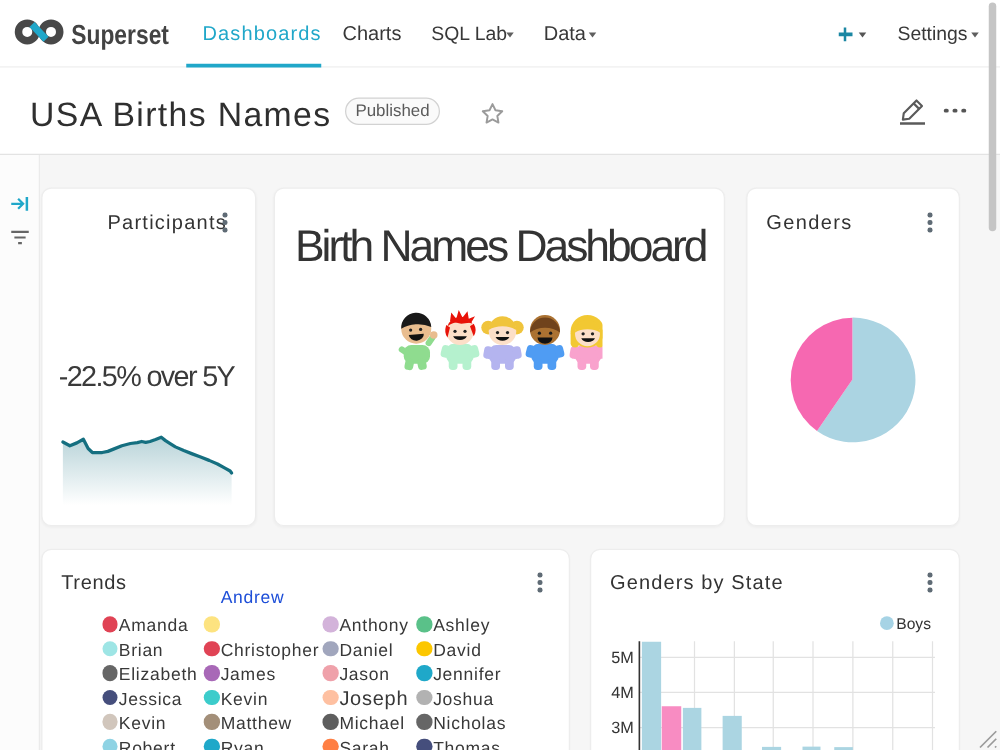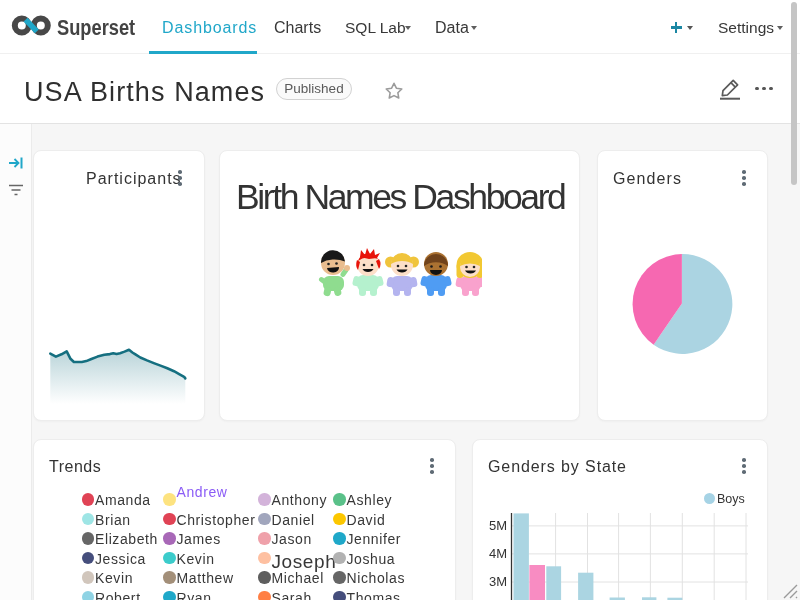--- a/index.html
+++ b/index.html
@@ -79,20 +79,21 @@
     <path d="M2 2.5 L16 2.5 M4.5 7 L13.5 7 M7.5 11.5 L10.5 11.5" stroke="#666" stroke-width="1.7" fill="none"></path>
   </svg>
 
   <div class="card" style="left:33px;top:150px;width:172px;height:271px;"></div>
   <span class="ctitle" style="left:50px;top:170px;letter-spacing:1px;margin-left:36px;">Participants</span>
   <div class="kebab" style="left:178px;top:170px;">
       <i></i>
       <i></i>
       <i></i>
     </div>
+  <span class="abs" style="left:47px;top:288px;font-size:23px;color:#3a3a3a;letter-spacing:-1.3px;">-22.5% over 5Y</span>
   <svg class="abs" style="left:45px;top:342px;" width="145" height="66" viewBox="0 0 145 66">
     <defs>
       <linearGradient id="ag" x1="0" y1="0" x2="0" y2="1">
         <stop offset="0" stop-color="#156f80" stop-opacity="0.30"></stop>
         <stop offset="1" stop-color="#156f80" stop-opacity="0"></stop>
       </linearGradient>
     </defs>
     <path d="M5.3,11.6 L10.9,14.6 L16.5,12.3 L21.7,9.4 L25.5,16.8 L28.9,20 L36.8,20 L41.3,19.1 L45.8,17.3
       L52.5,14.6 L59.3,12.8 L64.9,12.1 L68.3,11.2 L71.6,11.9 L75,11.2 L79.5,9.6 L84,7.8 L87.4,10.5
       L90.8,12.7 L95.3,15.5 L102,18.4 L108.8,21.1 L115.5,23.6 L122.3,26.3 L129,29.2 L134.6,32.3
@@ -197,21 +198,21 @@
   <div class="card" style="left:33px;top:439px;width:423px;height:200px;"></div>
   <span class="ctitle" style="left:49px;top:458px;letter-spacing:0.5px;">Trends</span>
   <div class="kebab" style="left:430px;top:458px;">
       <i></i>
       <i></i>
       <i></i>
     </div>
   <div class="abs" style="left:81.5px;top:493px;width:12.5px;height:12.5px;border-radius:50%;background:#e04355;"></div>
   <span class="abs" style="left:95.0px;top:492px;font-size:14px;color:#383838;letter-spacing:0.6px;">Amanda</span>
   <div class="abs" style="left:163px;top:493px;width:12.5px;height:12.5px;border-radius:50%;background:#fde380;"></div>
-  <span class="abs" style="left:176.5px;top:484px;font-size:14px;color:#8b5cf6;letter-spacing:0.6px;">Andrew</span>
+  <span class="abs" style="left:176.5px;top:469px;font-size:14px;color:#1d4ed8;letter-spacing:0.6px;">Andrew</span>
   <div class="abs" style="left:258px;top:493px;width:12.5px;height:12.5px;border-radius:50%;background:#d3b3da;"></div>
   <span class="abs" style="left:271.5px;top:492px;font-size:14px;color:#383838;letter-spacing:0.6px;">Anthony</span>
   <div class="abs" style="left:333px;top:493px;width:12.5px;height:12.5px;border-radius:50%;background:#5ac189;"></div>
   <span class="abs" style="left:346.5px;top:492px;font-size:14px;color:#383838;letter-spacing:0.6px;">Ashley</span>
   <div class="abs" style="left:81.5px;top:512.5px;width:12.5px;height:12.5px;border-radius:50%;background:#9ee5e5;"></div>
   <span class="abs" style="left:95.0px;top:511.5px;font-size:14px;color:#383838;letter-spacing:0.6px;">Brian</span>
   <div class="abs" style="left:163px;top:512.5px;width:12.5px;height:12.5px;border-radius:50%;background:#e04355;"></div>
   <span class="abs" style="left:176.5px;top:511.5px;font-size:14px;color:#383838;letter-spacing:0.6px;">Christopher</span>
   <div class="abs" style="left:258px;top:512.5px;width:12.5px;height:12.5px;border-radius:50%;background:#a1a6bd;"></div>
   <span class="abs" style="left:271.5px;top:511.5px;font-size:14px;color:#383838;letter-spacing:0.6px;">Daniel</span>
@@ -223,21 +224,21 @@
   <span class="abs" style="left:176.5px;top:531px;font-size:14px;color:#383838;letter-spacing:0.6px;">James</span>
   <div class="abs" style="left:258px;top:532px;width:12.5px;height:12.5px;border-radius:50%;background:#efa1aa;"></div>
   <span class="abs" style="left:271.5px;top:531px;font-size:14px;color:#383838;letter-spacing:0.6px;">Jason</span>
   <div class="abs" style="left:333px;top:532px;width:12.5px;height:12.5px;border-radius:50%;background:#1fa8c9;"></div>
   <span class="abs" style="left:346.5px;top:531px;font-size:14px;color:#383838;letter-spacing:0.6px;text-align:right;">Jennifer</span>
   <div class="abs" style="left:81.5px;top:551.5px;width:12.5px;height:12.5px;border-radius:50%;background:#454e7c;"></div>
   <span class="abs" style="left:95.0px;top:550.5px;font-size:14px;color:#383838;letter-spacing:0.6px;text-align:center;">Jessica</span>
   <div class="abs" style="left:163px;top:551.5px;width:12.5px;height:12.5px;border-radius:50%;background:#3ccccb;"></div>
   <span class="abs" style="left:176.5px;top:550.5px;font-size:14px;color:#383838;letter-spacing:0.6px;">Kevin</span>
   <div class="abs" style="left:258px;top:551.5px;width:12.5px;height:12.5px;border-radius:50%;background:#fec0a1;"></div>
-  <span class="abs" style="left:271.5px;top:550.5px;font-size:19px;color:#383838;letter-spacing:0.6px;">Joseph</span>
+  <span class="abs" style="left:271.5px;top:550.5px;font-size:16px;color:#383838;letter-spacing:0.6px;">Joseph</span>
   <div class="abs" style="left:333px;top:551.5px;width:12.5px;height:12.5px;border-radius:50%;background:#b2b2b2;"></div>
   <span class="abs" style="left:346.5px;top:550.5px;font-size:14px;color:#383838;letter-spacing:0.6px;">Joshua</span>
   <div class="abs" style="left:81.5px;top:571px;width:12.5px;height:12.5px;border-radius:50%;background:#d1c6bc;"></div>
   <span class="abs" style="left:95.0px;top:570px;font-size:14px;color:#383838;letter-spacing:0.6px;">Kevin</span>
   <div class="abs" style="left:163px;top:571px;width:12.5px;height:12.5px;border-radius:50%;background:#a38f79;"></div>
   <span class="abs" style="left:176.5px;top:570px;font-size:14px;color:#383838;letter-spacing:0.6px;">Matthew</span>
   <div class="abs" style="left:258px;top:571px;width:12.5px;height:12.5px;border-radius:50%;background:#5e5e5e;"></div>
   <span class="abs" style="left:271.5px;top:570px;font-size:14px;color:#383838;letter-spacing:0.6px;">Michael</span>
   <div class="abs" style="left:333px;top:571px;width:12.5px;height:12.5px;border-radius:50%;background:#666666;"></div>
   <span class="abs" style="left:346.5px;top:570px;font-size:14px;color:#383838;letter-spacing:0.6px;">Nicholas</span>

